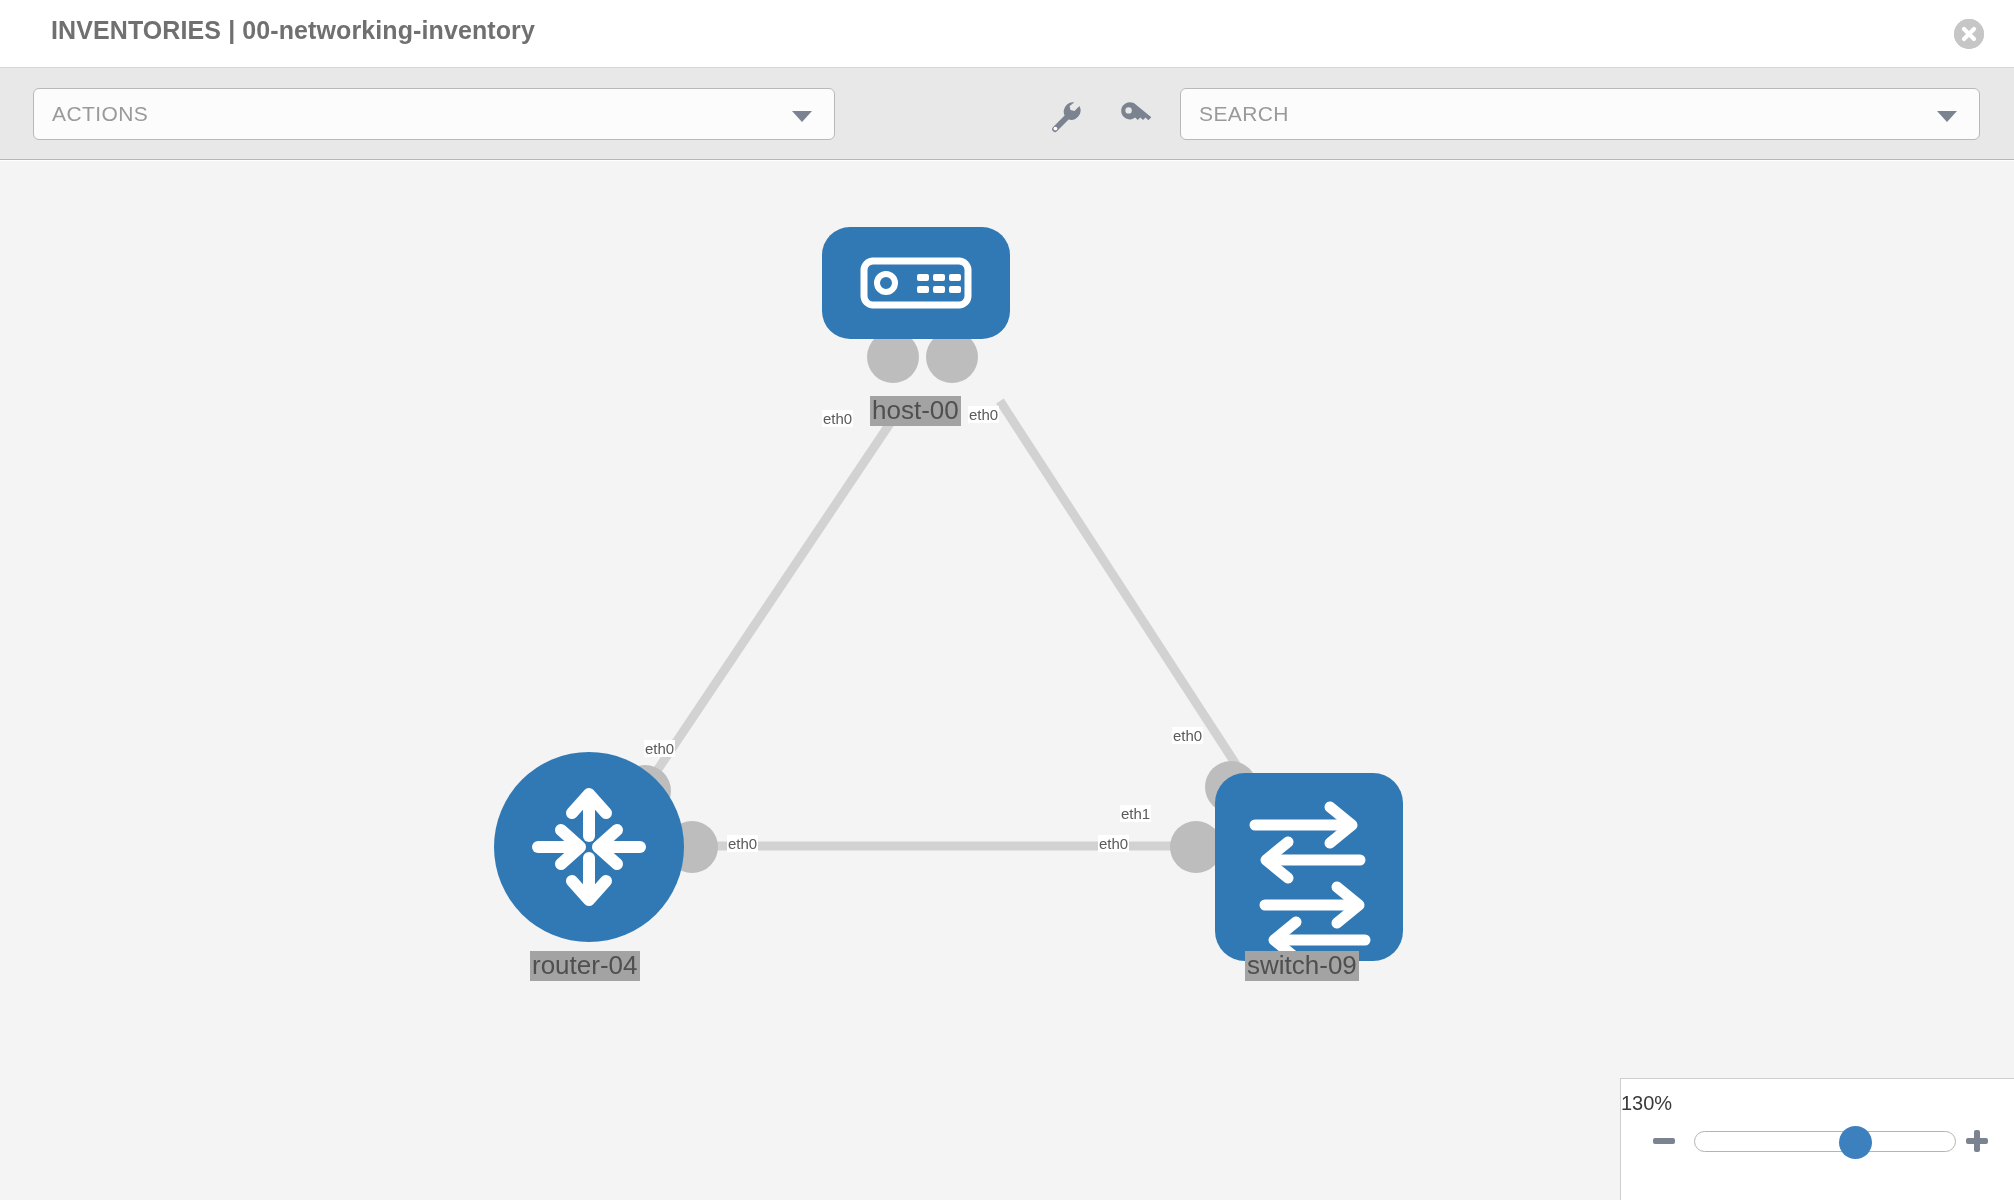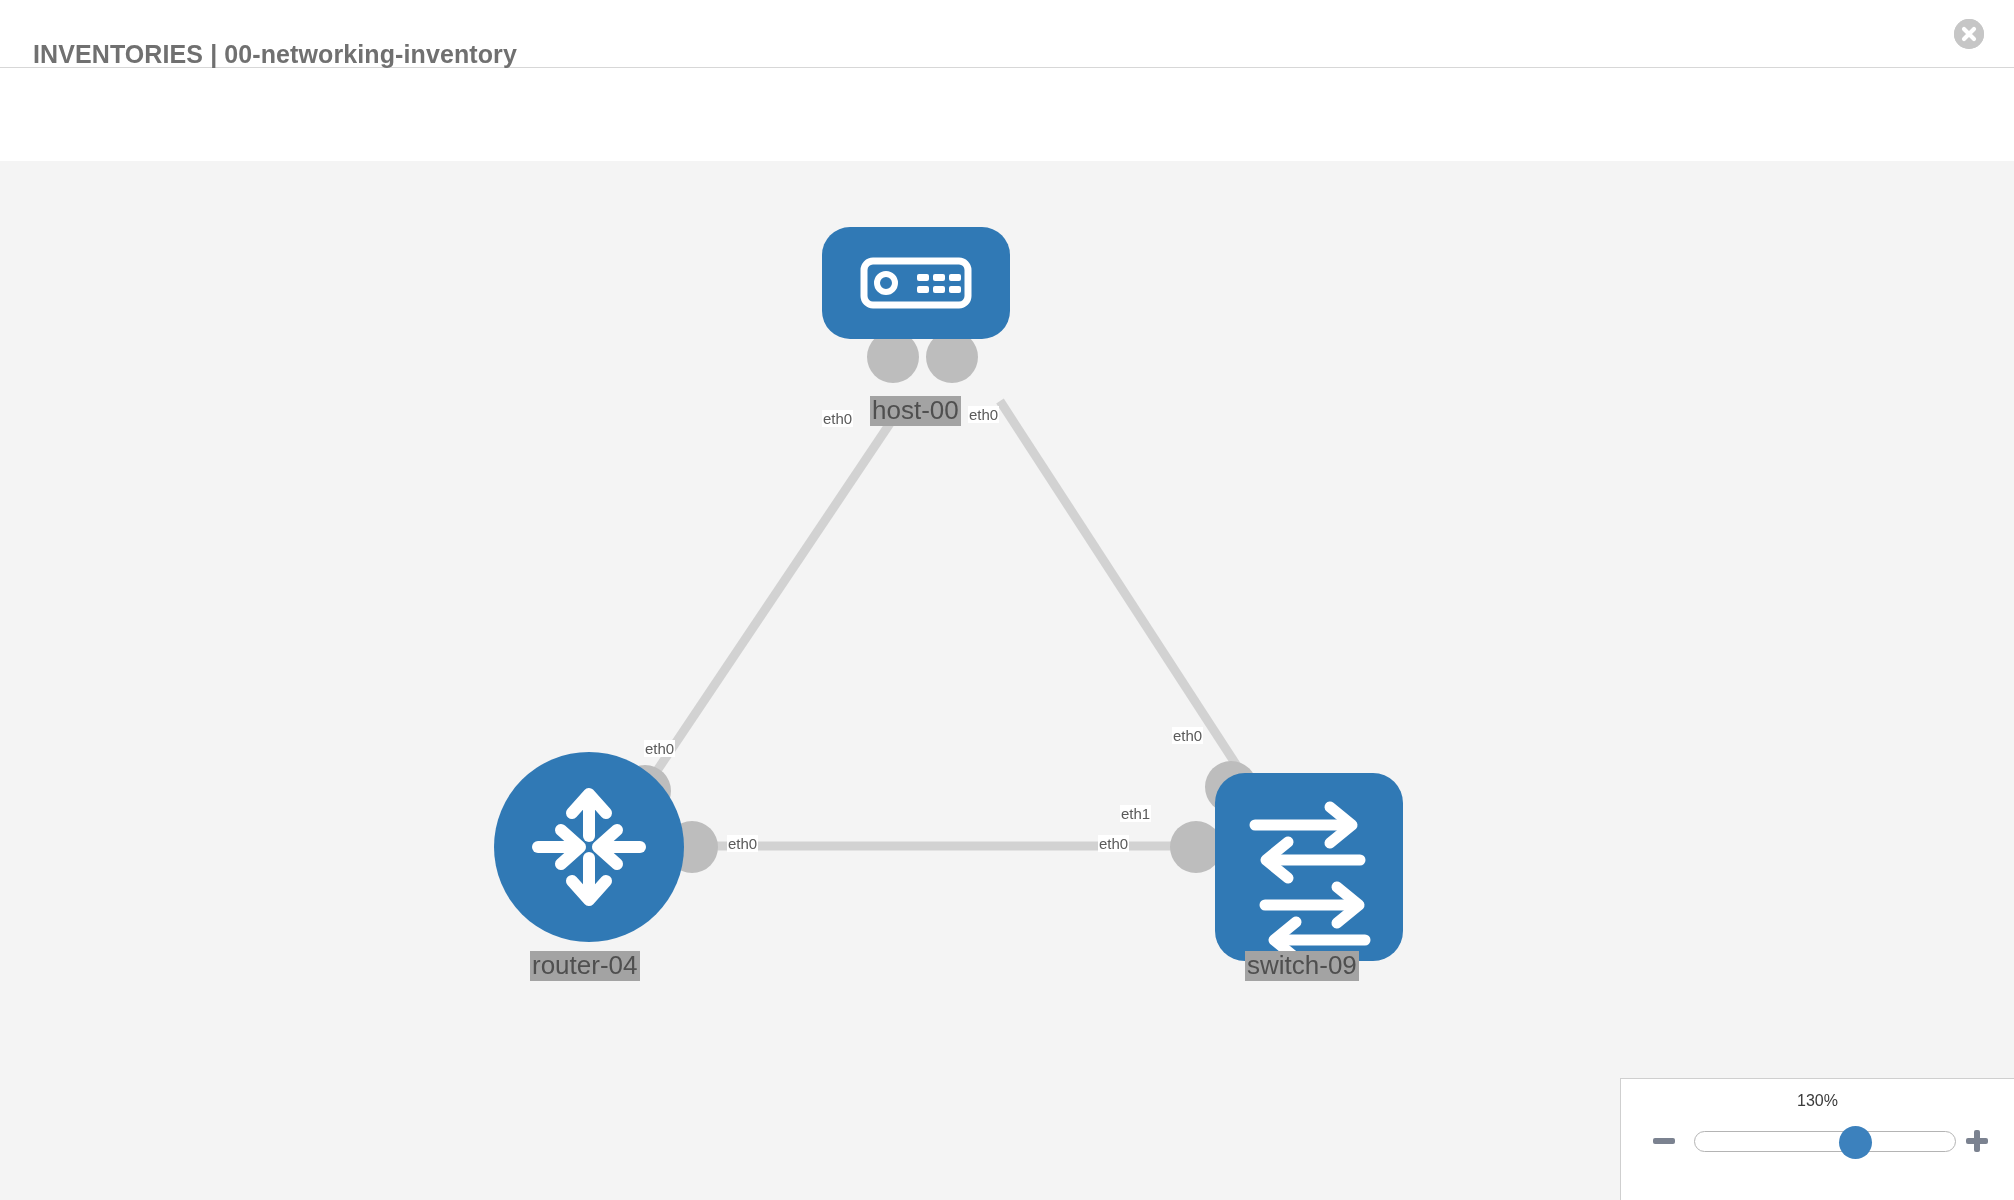--- a/index.html
+++ b/index.html
@@ -23,28 +23,27 @@
   .header {
     position: absolute;
     top: 0; left: 0;
     width: 2014px;
     height: 68px;
     background: #ffffff;
     border-bottom: 1px solid #d7d7d7;
   }
   .page-title {
     position: absolute;
-    left: 33px;
+    left: 51px;
     top: 16px;
     font-size: 25px;
     font-weight: bold;
     color: #707070;
     letter-spacing: 0.1px;
     white-space: nowrap;
-    margin-top: 24px;
   }
   .close-btn {
     position: absolute;
     right: 30px;
     top: 19px;
     width: 30px;
     height: 30px;
     border-radius: 50%;
     background: #c6c6c6;
     cursor: pointer;
@@ -165,22 +164,21 @@
     height: 122px;
     background: #ffffff;
     border: 1px solid #cfcfcf;
     border-right: none;
     border-bottom: none;
   }
   .zoom-level {
     position: absolute;
     top: 13px;
     left: 0; right: 0;
-    text-align: center;
-    font-size: 16px;
+    font-size: 20px;
     color: #3a3a3a;
   }
   .zoom-minus, .zoom-plus {
     position: absolute;
     top: 47px;
     width: 30px;
     height: 30px;
     cursor: pointer;
   }
   .zoom-minus { left: 28px; }
@@ -216,20 +214,50 @@
   <div class="header">
     <div class="page-title">INVENTORIES | 00-networking-inventory</div>
     <div class="close-btn">
       <svg width="30" height="30" viewBox="0 0 30 30" aria-hidden="true">
         <circle cx="15" cy="15" r="15" fill="#c6c6c6"></circle>
         <path d="M10 10 L20 20 M20 10 L10 20" stroke="#ffffff" stroke-width="4.2" stroke-linecap="round"></path>
       </svg>
     </div>
   </div>
 
+  <div class="toolbar">
+
+    <div class="actions-select">
+      <span class="label">ACTIONS</span>
+      <span class="caret"></span>
+    </div>
+
+    <div class="tool-icon wrench">
+      <svg width="38" height="38" viewBox="0 0 38 38" aria-hidden="true">
+        <g fill="#7b8290">
+          <path d="M29.2 6.4a9.4 9.4 0 0 0-9.6 13.2L7.9 31.3a2.6 2.6 0 0 0 0 3.7l0.3 0.3a2.6 2.6 0 0 0 3.7 0L23.6 23.5A9.4 9.4 0 0 0 34.4 10l-4.9 4.9-4.1-0.8-0.8-4.1z"></path>
+          <circle cx="10.4" cy="32.6" r="1.9" fill="#ffffff"></circle>
+        </g>
+      </svg>
+    </div>
+
+    <div class="tool-icon key">
+      <svg width="38" height="38" viewBox="0 0 38 38" aria-hidden="true">
+        <g fill="#7b8290">
+          <path d="M14.8 6.2a8.6 8.6 0 1 0 5.4 15.3l2.5 2.5 2.6-2.6 2.7 2.7 2.6-2.6 2.7 2.7 3-3L21.6 9.3a8.6 8.6 0 0 0-6.8-3.1z"></path>
+          <circle cx="13.6" cy="14.4" r="3.2" fill="#e8e8e8"></circle>
+        </g>
+      </svg>
+    </div>
+
+    <div class="search-box">
+      <span class="placeholder">SEARCH</span>
+      <span class="caret"></span>
+    </div>
+  </div>
 
   <div class="canvas">
 
     <svg class="topology-svg" viewBox="0 0 2014 1039">
 
       <g>
         <line x1="905" y1="240" x2="640" y2="635" stroke="#d2d2d2" stroke-width="9"></line>
         <line x1="1000" y1="240" x2="1250" y2="625" stroke="#d2d2d2" stroke-width="9"></line>
         <line x1="690" y1="685" x2="1215" y2="685" stroke="#d2d2d2" stroke-width="9"></line>
       </g>

